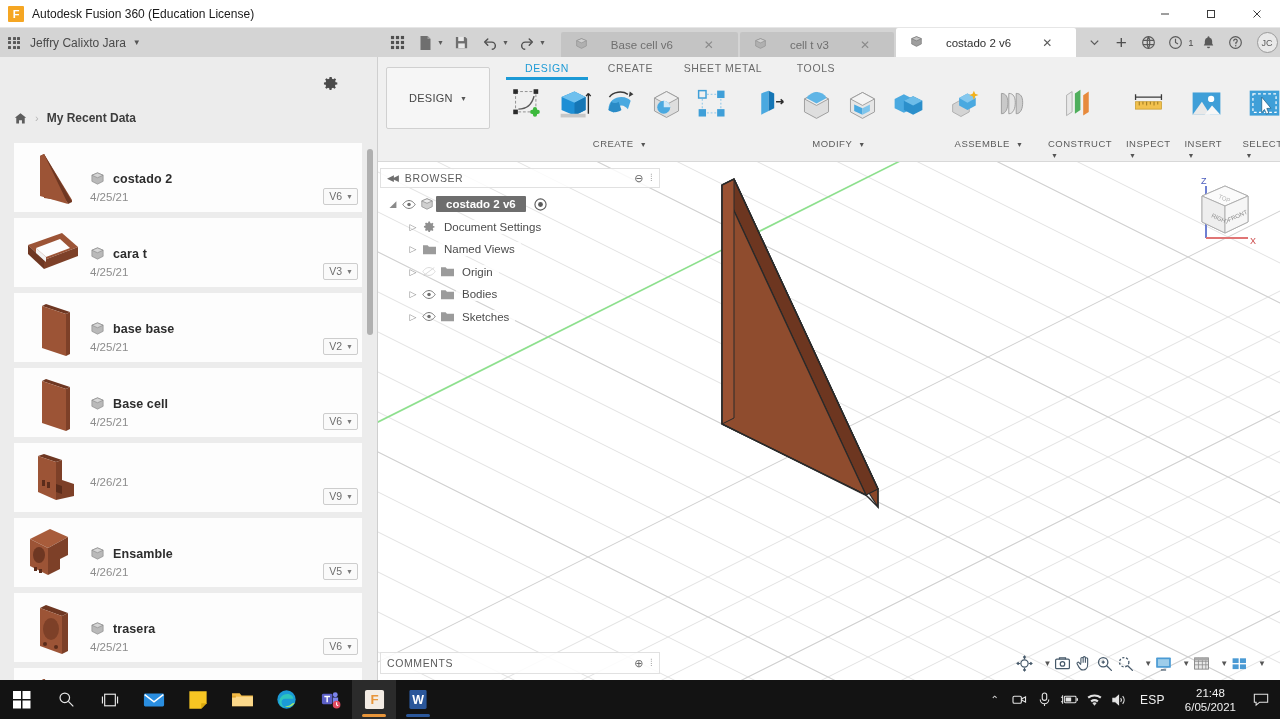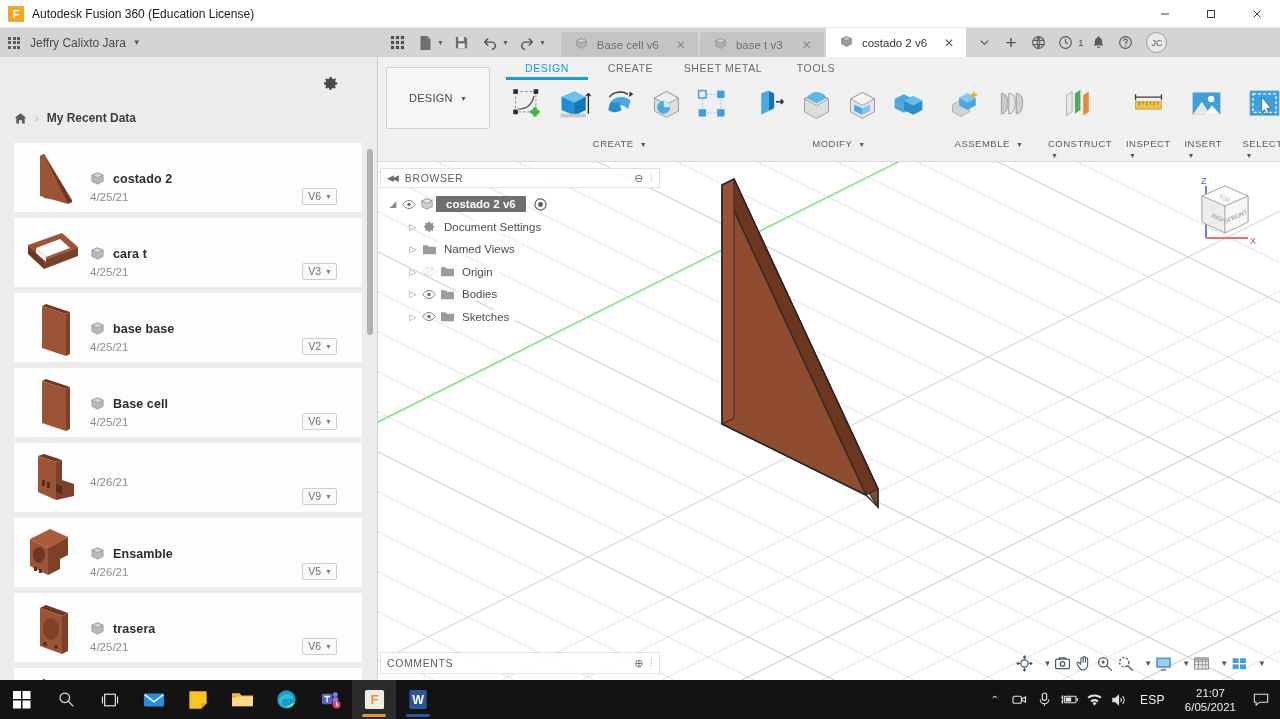--- a/index.html
+++ b/index.html
@@ -74,21 +74,21 @@
     width: 62px; height: 58px; flex: 0 0 62px; position: relative; overflow: hidden;
     margin-right: 6px;
   }
   .dp-thumb svg { display: block; }
   .dp-meta { flex: 1; padding-top: 4px; margin-top: 17px; }
   .dp-name-row { display: flex; align-items: center; }
   .cube-ic { margin-right: 8px; display: inline-flex; }
   .dp-name { font-size: 12.5px; color: #2d2d2d; font-weight: bold; letter-spacing: .1px; }
   .dp-date { font-size: 11.5px; color: #8c8c8c; margin-top: 5px; }
   .dp-ver {
-    position: absolute; right: 25px; bottom: 7px;
+    position: absolute; right: 4px; bottom: 7px;
     border: 1px solid #cdcdcd; background: #fafafa; border-radius: 2px;
     font-size: 10.5px; color: #6e6e6e; padding: 1px 4px 2px 5px;
     display: flex; align-items: center; gap: 4px;
   }
   .dp-ver .vc { font-size: 7px; color: #7a7a7a; }
   .dp-scroll {
     position: absolute; right: 4px; top: 92px; width: 6px; height: 186px;
     background: #b0b0b0; border-radius: 3px;
   }
 
@@ -104,22 +104,22 @@
     background: #d4d4d4; display: flex; align-items: flex-end;
   }
   .qa { display: flex; align-items: center; height: 29px; padding-left: 6px; gap: 2px; }
   .qa-btn {
     width: 26px; height: 26px; display: flex; align-items: center; justify-content: center;
     color: #4f4f4f;
   }
   .qa-caret { font-size: 7px; color: #5a5a5a; margin-left: -3px; margin-right: 3px; }
   .doctabs { display: flex; align-items: flex-end; height: 29px; margin-left: 12px; }
   .doctab {
-    height: 25px; display: flex; align-items: center; gap: 9px;
-    padding: 0 12px 0 14px; font-size: 11.5px; color: #6f6f6f;
+    height: 25px; display: flex; align-items: center; gap: 23px;
+    padding: 0 24px 0 14px; font-size: 11.5px; color: #6f6f6f;
     background: #c4c4c4; margin-right: 2px; border-radius: 2px 2px 0 0;
     min-width: 124px;
   }
   .doctab.active { background: #ffffff; color: #303030; height: 29px; }
   .doctab .tabclose { margin-left: auto; font-size: 12px; color: #8a8a8a; padding-left: 8px; }
   .doctab.active .tabclose { color: #5a5a5a; }
   .tabtools { display: flex; align-items: center; height: 29px; gap: 3px; margin-left: 4px; }
   .tt-btn {
     width: 24px; height: 24px; display: flex; align-items: center; justify-content: center;
     color: #5a5a5a;
@@ -601,21 +601,21 @@
           <span>Base cell v6</span>
           <span class="tabclose">✕</span>
         </div>
         <div class="doctab">
           <span>
             <svg width="13" height="13" viewBox="0 0 16 16">
               <polygon points="8,2 14,4.5 14,11 8,14 2,11 2,4.5" fill="#b0b0b0" stroke="#8a8a8a" stroke-width=".7"></polygon>
               <polygon points="8,2 14,4.5 8,7.2 2,4.5" fill="#cfcfcf" stroke="#8a8a8a" stroke-width=".7"></polygon>
             </svg>
           </span>
-          <span>base t v3</span>
+          <span>cell t v3</span>
           <span class="tabclose">✕</span>
         </div>
         <div class="doctab active">
           <span>
             <svg width="13" height="13" viewBox="0 0 16 16">
               <polygon points="8,2 14,4.5 14,11 8,14 2,11 2,4.5" fill="#9e9e9e" stroke="#6f6f6f" stroke-width=".7"></polygon>
               <polygon points="8,2 14,4.5 8,7.2 2,4.5" fill="#c4c4c4" stroke="#6f6f6f" stroke-width=".7"></polygon>
             </svg>
           </span>
           <span>costado 2 v6</span>
@@ -1319,21 +1319,21 @@
         </svg>
       </span>
       <span class="tray-ic">
         <svg width="16" height="14" viewBox="0 0 17 14" fill="none" stroke="#e3e3e3" stroke-width="1.2">
           <path d="M2 5.2h2.6L8 2.2v9.6L4.6 8.8H2z" fill="#e3e3e3"></path>
           <path d="M10.3 5a3.2 3.2 0 0 1 0 4M12.4 3a6 6 0 0 1 0 8"></path>
         </svg>
       </span>
       <span class="tray-lang">ESP</span>
       <span class="tray-clock">
-        <span>21:07</span>
+        <span>21:48</span>
         <span>6/05/2021</span>
       </span>
       <span class="tray-action">
         <svg width="16" height="15" viewBox="0 0 18 16" fill="none" stroke="#e3e3e3" stroke-width="1.2">
           <path d="M1.5 2h15v9h-9l-4 3.4V11h-2z"></path>
         </svg>
       </span>
     </div>
   </div>
 

